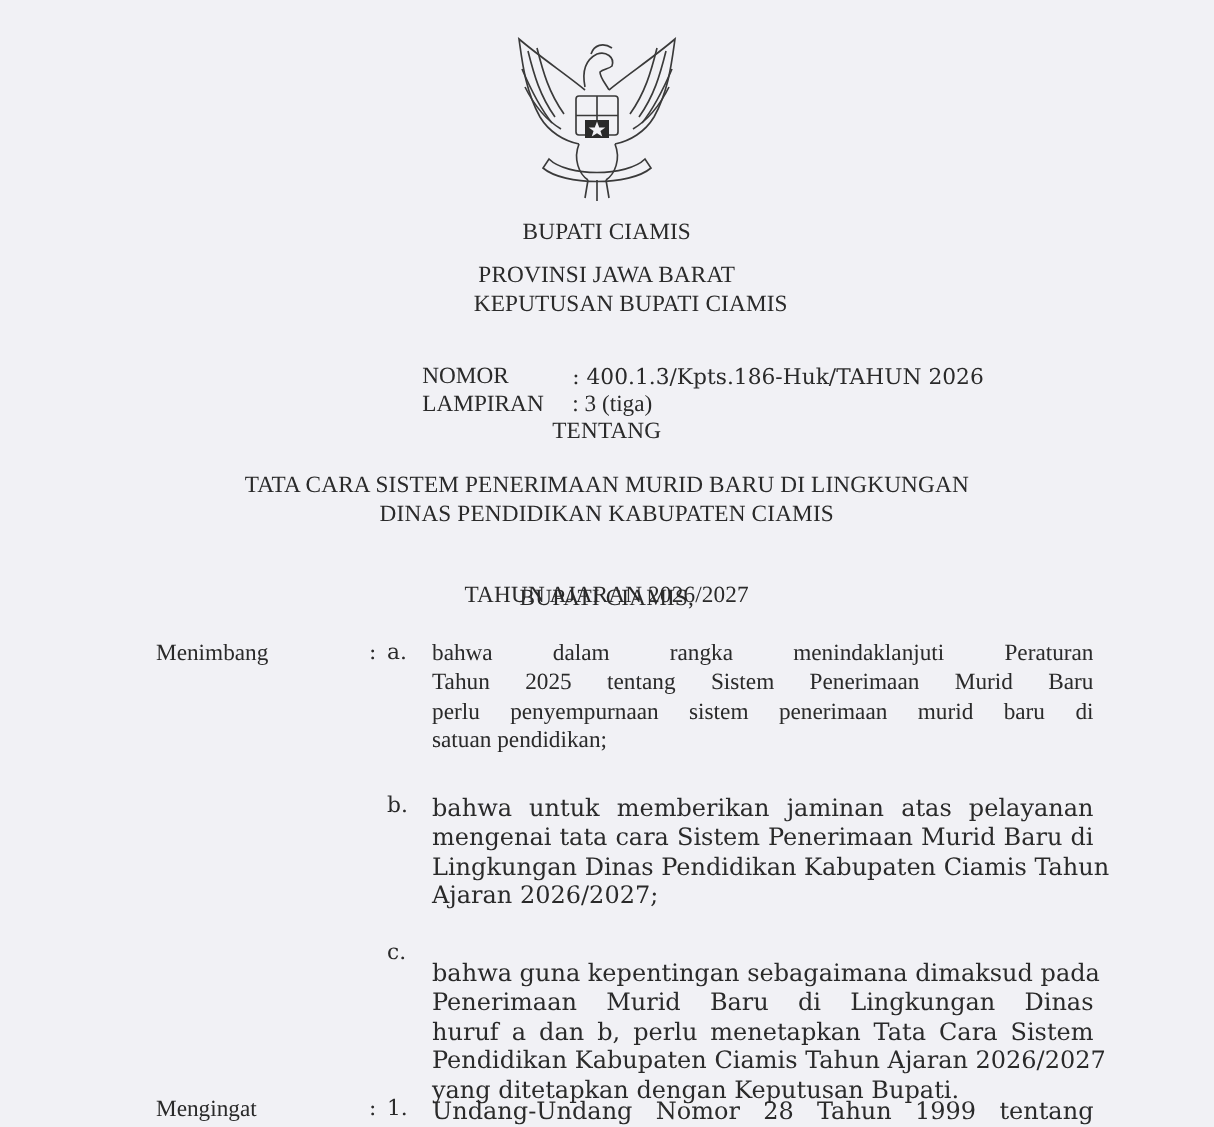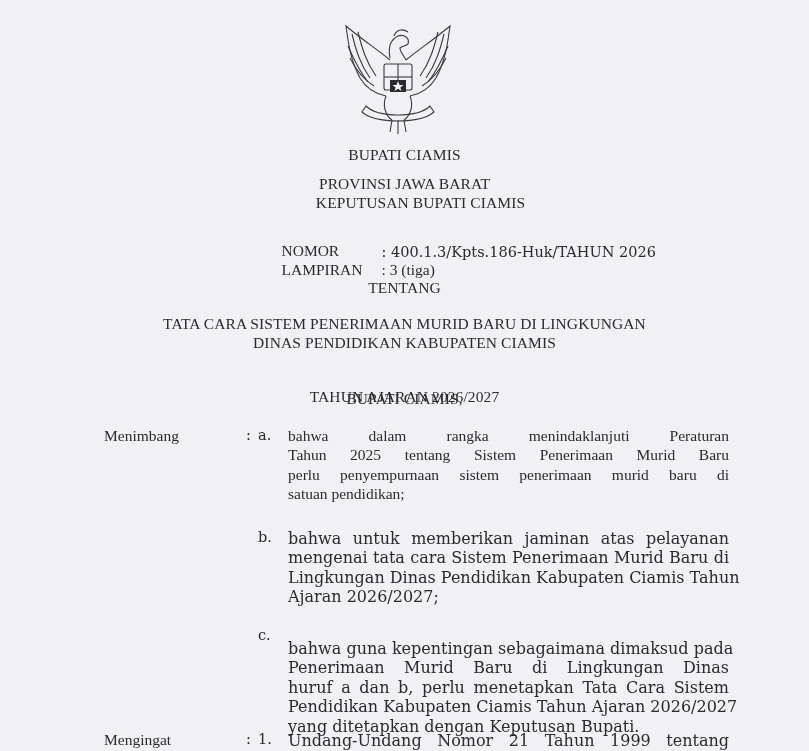--- a/index.html
+++ b/index.html
@@ -109,16 +109,16 @@
     <span class="ln">Penerimaan Murid Baru di Lingkungan Dinas</span>
     <span class="ln">huruf a dan b, perlu menetapkan Tata Cara Sistem</span>
     <span class="ln">Pendidikan Kabupaten Ciamis Tahun Ajaran 2026/2027</span>
     <span class="ln last">yang ditetapkan dengan Keputusan Bupati.</span>
   </div>
 
   <div class="label" style="top:731px;">Mengingat</div>
   <div class="colon" style="top:731px;">:</div>
   <div class="marker" style="left:258px; top:731px;">1.</div>
   <div class="para" style="top:731px;">
-    <span class="ln">Undang-Undang Nomor 21 Tahun 1999 tentang</span>
+    <span class="ln">Undang-Undang Nomor 28 Tahun 1999 tentang</span>
   </div>
 
 </div>
 
 </body></html>

